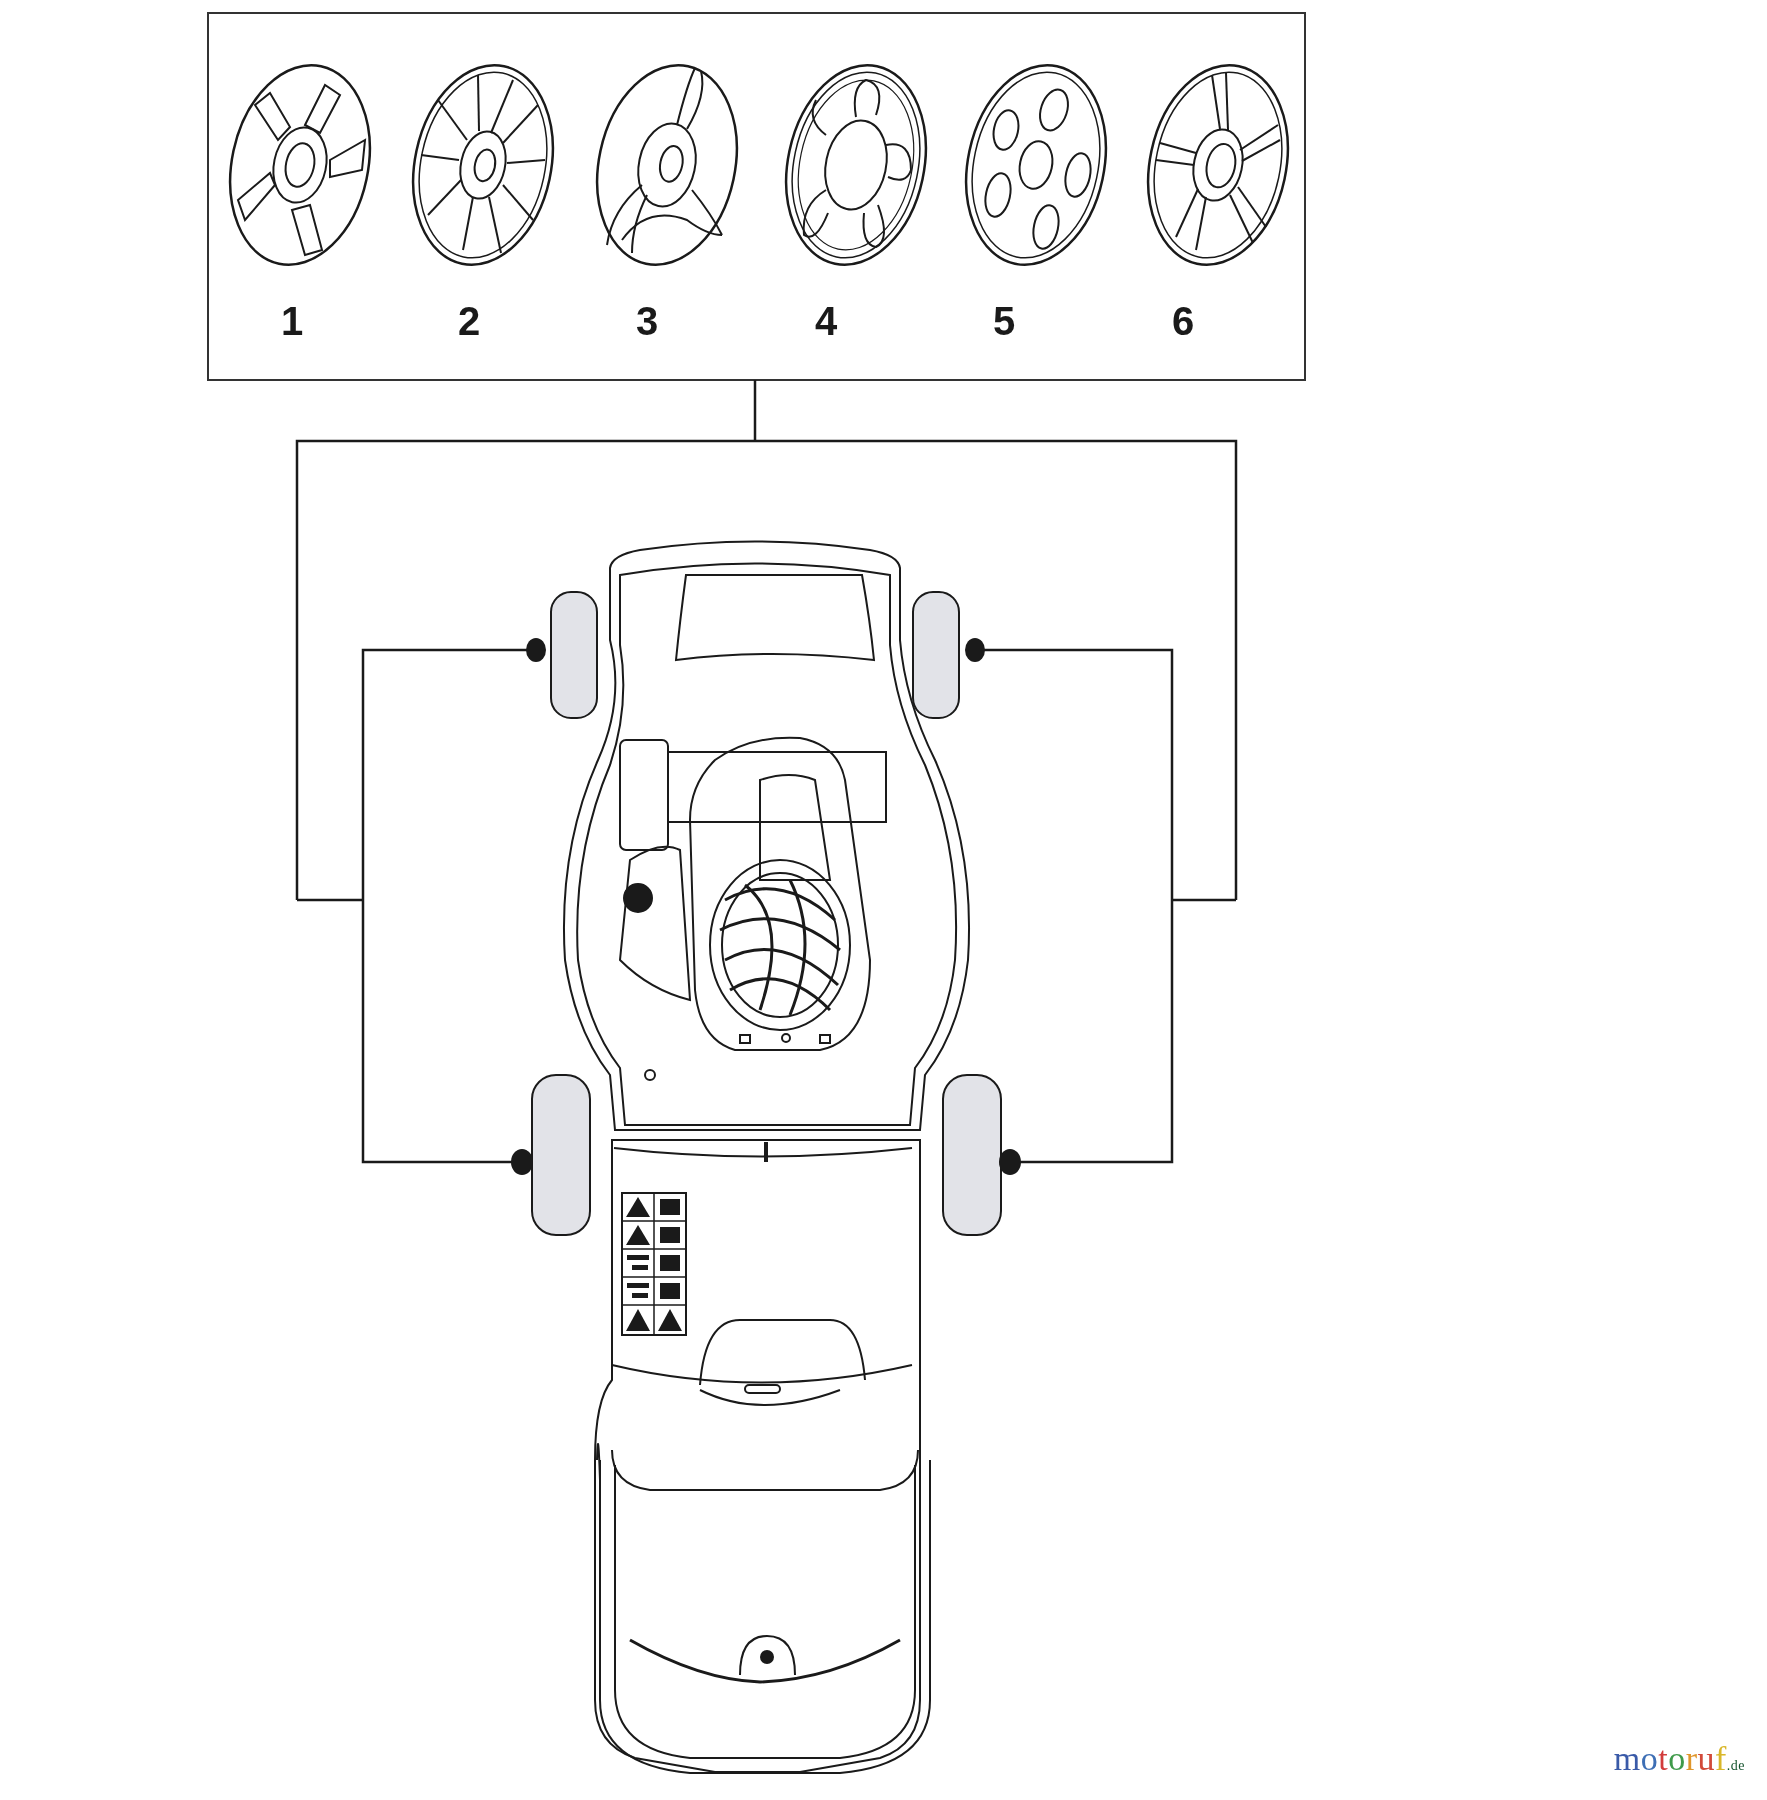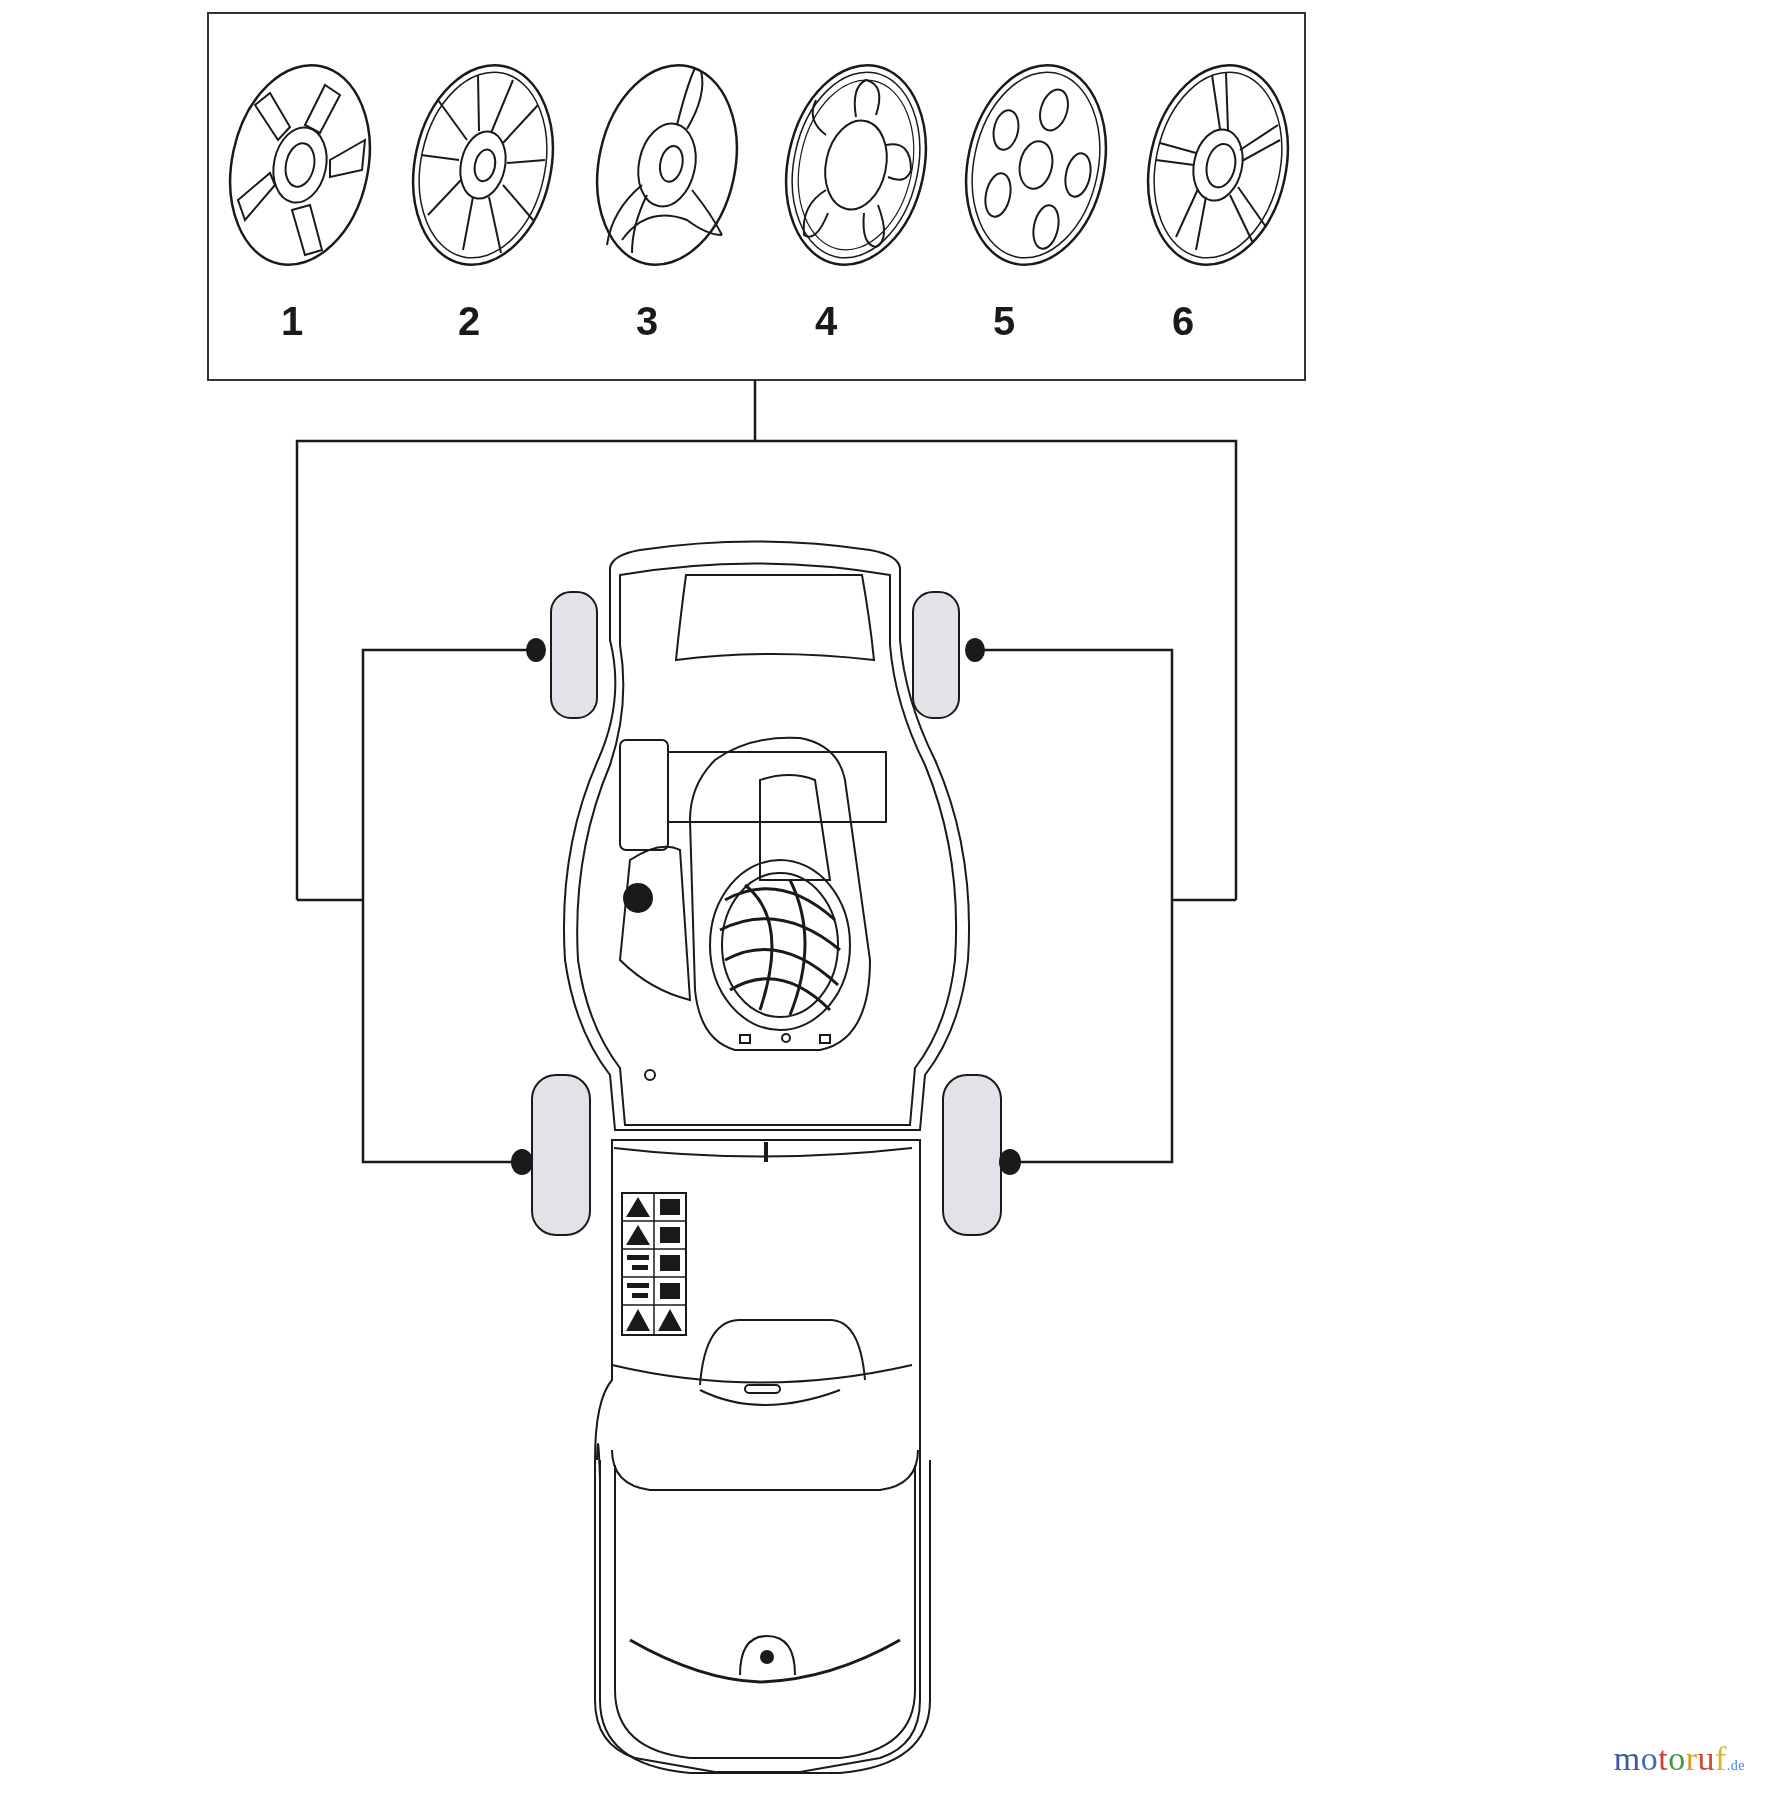--- a/index.html
+++ b/index.html
@@ -1,21 +1,21 @@
 <!DOCTYPE html>
 <html><head>
 <meta charset="utf-8">
 <style>
   html, body { margin: 0; padding: 0; background: #ffffff; }
   body { width: 1767px; height: 1800px; position: relative; overflow: hidden; font-family: "Liberation Sans", sans-serif; }
   svg { position: absolute; left: 0; top: 0; }
   .label { font-family: "Liberation Sans", sans-serif; font-weight: bold; font-size: 40px; fill: #1a1a1a; }
   .watermark { position: absolute; right: 22px; bottom: 22px; font-family: "Liberation Serif", serif; font-size: 34px; letter-spacing: 0.5px; }
   .watermark span { display: inline-block; }
-  .watermark .tld { font-size: 14px; color: #3b82f6; }
+  .watermark .tld { font-size: 14px; color: #14532d; }
 </style>
 </head>
 <body>
 
 <svg width="1767" height="1800" viewBox="0 0 1767 1800" xmlns="http://www.w3.org/2000/svg">
   <defs>
     <g id="hub-rim">
       <ellipse cx="0" cy="0" rx="68" ry="101" fill="#fff" stroke="#1a1a1a" stroke-width="2.5" transform="rotate(12)"></ellipse>
     </g>
   </defs>

